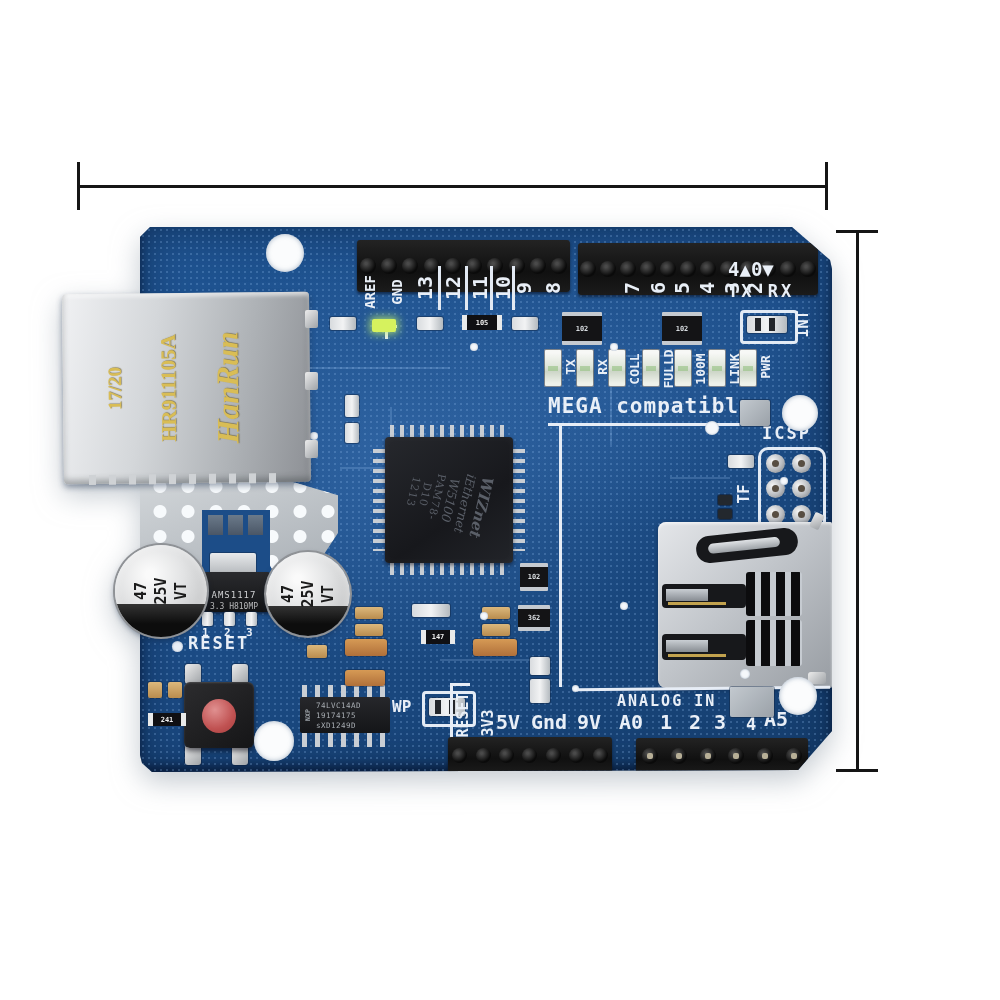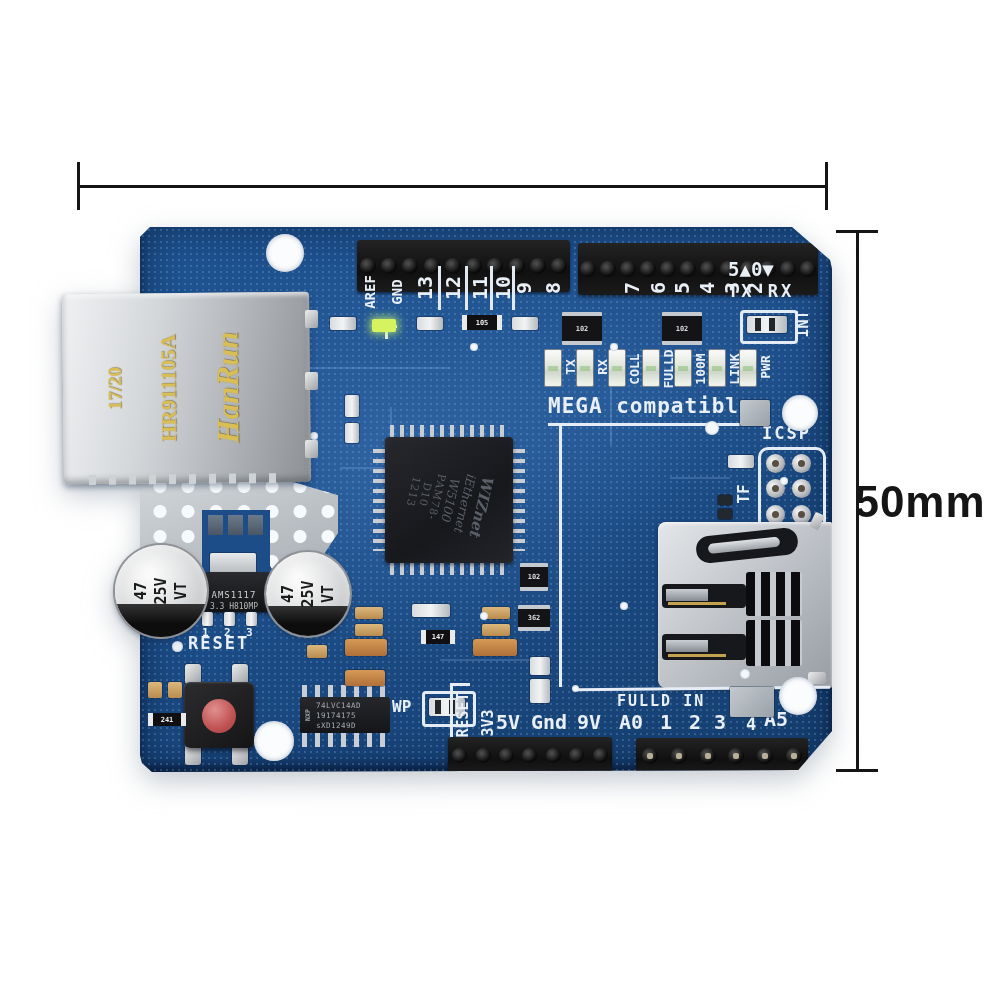--- a/index.html
+++ b/index.html
@@ -98,21 +98,20 @@
 </style>
 </head>
 <body>
 
 <div id="stage">
 
   <div class="dim-line" style="left:78px;top:185px;width:749px;height:3px;"></div>
   <div class="dim-line" style="left:77px;top:162px;width:3px;height:48px;"></div>
   <div class="dim-line" style="left:825px;top:162px;width:3px;height:48px;"></div>
 
-  <div class="dim-text" style="left:920px;top:502px;">50mm</div>
   <div class="dim-line" style="left:856px;top:231px;width:3px;height:541px;"></div>
   <div class="dim-line" style="left:836px;top:230px;width:42px;height:3px;"></div>
   <div class="dim-line" style="left:836px;top:769px;width:42px;height:3px;"></div>
 
   <div id="board-wrap">
   <div id="board">
 
     <div class="trace" style="left:90px;top:140px;width:220px;height:1.5px;"></div>
     <div class="trace" style="left:250px;top:180px;width:1.5px;height:60px;"></div>
     <div class="trace" style="left:470px;top:128px;width:1.5px;height:90px;"></div>
@@ -168,21 +167,21 @@
     <span class="vt" style="left:492px;top:61px;font-size:20px;">7</span>
     <span class="vt" style="left:518px;top:61px;font-size:20px;">6</span>
     <span class="vt" style="left:542px;top:61px;font-size:20px;">5</span>
     <span class="vt" style="left:567px;top:61px;font-size:20px;">4</span>
     <span class="vt" style="left:592px;top:61px;font-size:20px;">3</span>
     <span class="vt" style="left:615px;top:61px;font-size:20px;">2</span>
     <div class="pin-sep" style="left:298px;top:39px;"></div>
     <div class="pin-sep" style="left:325px;top:39px;"></div>
     <div class="pin-sep" style="left:350px;top:39px;"></div>
     <div class="pin-sep" style="left:372px;top:39px;"></div>
-    <span class="st" style="left:588px;top:33px;font-size:19px;">5▲0▼</span>
+    <span class="st" style="left:588px;top:33px;font-size:19px;">4▲0▼</span>
     <span class="st" style="left:588px;top:56px;font-size:17px;letter-spacing:3px;">TX RX</span>
 
     <div class="outline" style="left:600px;top:83px;width:52px;height:28px;border-radius:4px;">
       <div class="smd-silver" style="left:4px;top:3px;width:40px;height:17px;"></div>
       <div class="abs" style="left:12px;top:5px;width:6px;height:13px;background:#23262b;"></div>
       <div class="abs" style="left:26px;top:5px;width:6px;height:13px;background:#23262b;"></div>
     </div>
     <span class="vt" style="left:663px;top:97px;font-size:15px;">INT</span>
 
     <div class="led" style="left:404px;top:122px;"></div>
@@ -310,21 +309,21 @@
     <div class="silk" style="left:310px;top:456px;width:20px;height:2.5px;"></div>
     <div class="silk" style="left:310px;top:456px;width:2.5px;height:80px;"></div>
     <div class="via" style="left:432px;top:458px;width:7px;height:7px;"></div>
     <div class="silk" style="left:437px;top:460px;width:253px;height:2.5px;transform:rotate(-0.6deg);"></div>
 
     <span class="vt" style="left:323px;top:488px;font-size:15px;">RESET</span>
     <span class="vt" style="left:348px;top:496px;font-size:15px;">3V3</span>
     <span class="st" style="left:356px;top:485px;font-size:20px;">5V</span>
     <span class="st" style="left:391px;top:485px;font-size:20px;">Gnd</span>
     <span class="st" style="left:437px;top:485px;font-size:20px;">9V</span>
-    <span class="st" style="left:477px;top:467px;font-size:15px;letter-spacing:2px;">FULLD IN</span>
+    <span class="st" style="left:477px;top:467px;font-size:15px;letter-spacing:2px;">ANALOG IN</span>
     <span class="st" style="left:479px;top:485px;font-size:20px;">A0</span>
     <span class="st" style="left:520px;top:485px;font-size:20px;">1</span>
     <span class="st" style="left:549px;top:485px;font-size:20px;">2</span>
     <span class="st" style="left:574px;top:485px;font-size:20px;">3</span>
     <span class="st" style="left:606px;top:489px;font-size:17px;">4</span>
     <span class="st" style="left:624px;top:482px;font-size:20px;">A5</span>
 
     <div class="hdr" style="left:308px;top:510px;width:164px;height:36px;">
       <span class="hole" style="width:15px;height:15px;"></span>
           <span class="hole" style="width:15px;height:15px;"></span>

